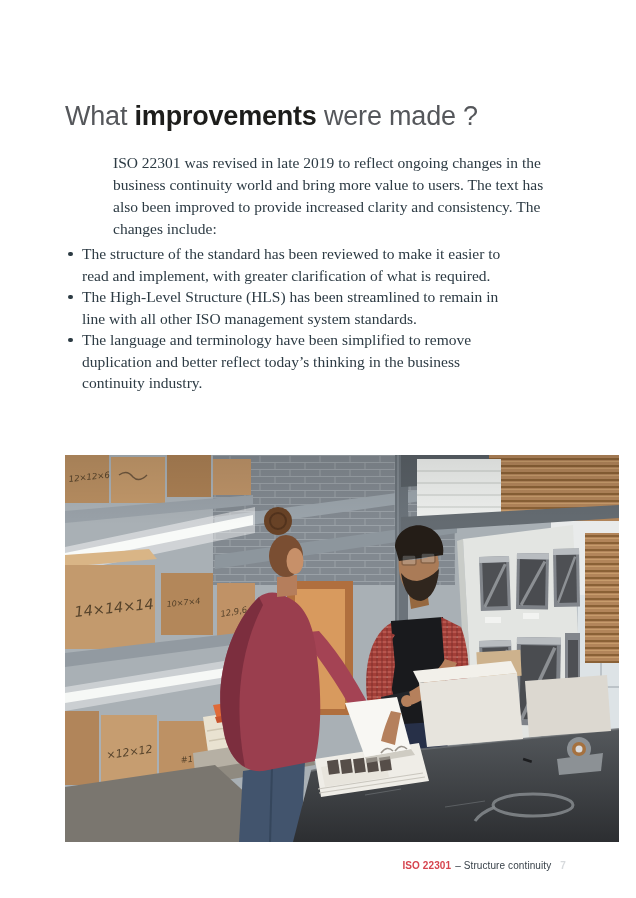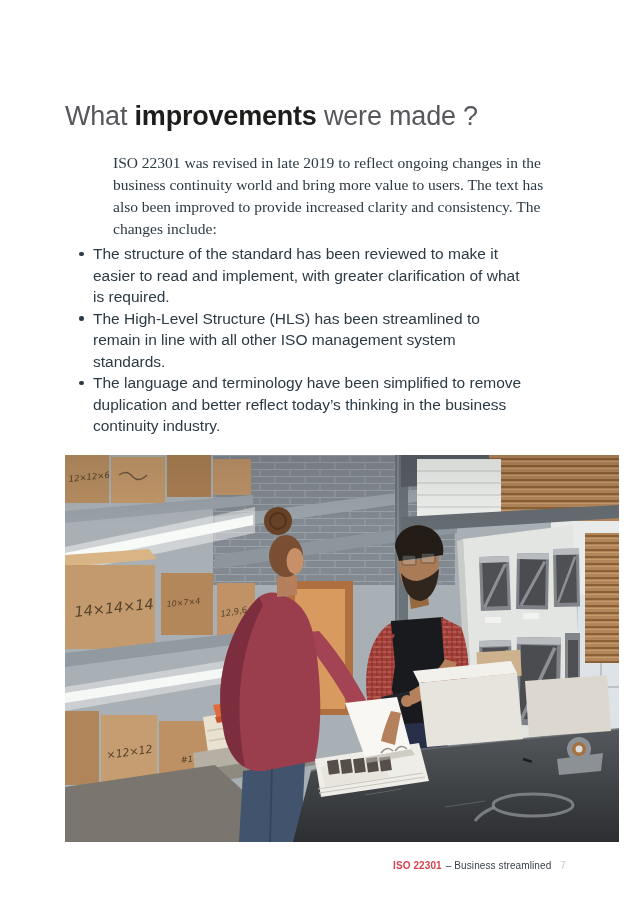--- a/index.html
+++ b/index.html
@@ -24,23 +24,23 @@
     letter-spacing:-0.2px;color:var(--title-gray,#55575b);
     white-space:nowrap;
   }
   h1.title .t-bold{font-weight:700;color:var(--title-black,#1d1d1b);}
   .intro{
     position:absolute;left:65px;top:152px;width:448px;
     font-family:"Liberation Serif","DejaVu Serif",serif;
     font-size:15.5px;line-height:22px;color:var(--body-text,#2c3a43);margin-left:48px;
   }
   ul.bullets{
-    position:absolute;left:76px;top:243px;width:452px;
+    position:absolute;left:65px;top:243px;width:452px;
     list-style:none;
-    font-family:Liberation Sans, sans-serif;
+    font-family:Liberation Serif, serif;
     font-size:15.5px;line-height:21.5px;color:var(--body-text,#2c3a43);
   }
   ul.bullets li{position:relative;padding-left:17px;}
   ul.bullets li .dot{
     position:absolute;left:3px;top:8.5px;width:4.5px;height:4.5px;
     border-radius:50%;background:var(--body-text,#2c3a43);
   }
   figure.photo{
     position:absolute;left:65px;top:455px;width:554px;height:387px;
     overflow:hidden;background:#aab1b6;
@@ -289,17 +289,17 @@
         <path d="M316 298 q6 -8 12 -2 M330 296 q6 -8 12 -2" stroke="#9a948c" stroke-width="1.6" fill="none"></path>
         <path d="M326 256 C322 266 318 276 316 286 L330 290 C332 278 334 268 336 258 Z" fill="#b5805c"></path>
       </g>
 
       <rect x="0" y="0" width="554" height="387" fill="url(#gVig)"></rect>
     </svg>
   </figure>
 
   <div class="footer">
     <span class="ref">ISO 22301</span>
-    <span class="rest">– Business streamlined</span>
+    <span class="rest">– Structure continuity</span>
     <span class="pagenum">7</span>
   </div>
 
 </div>
 
 </body></html>

